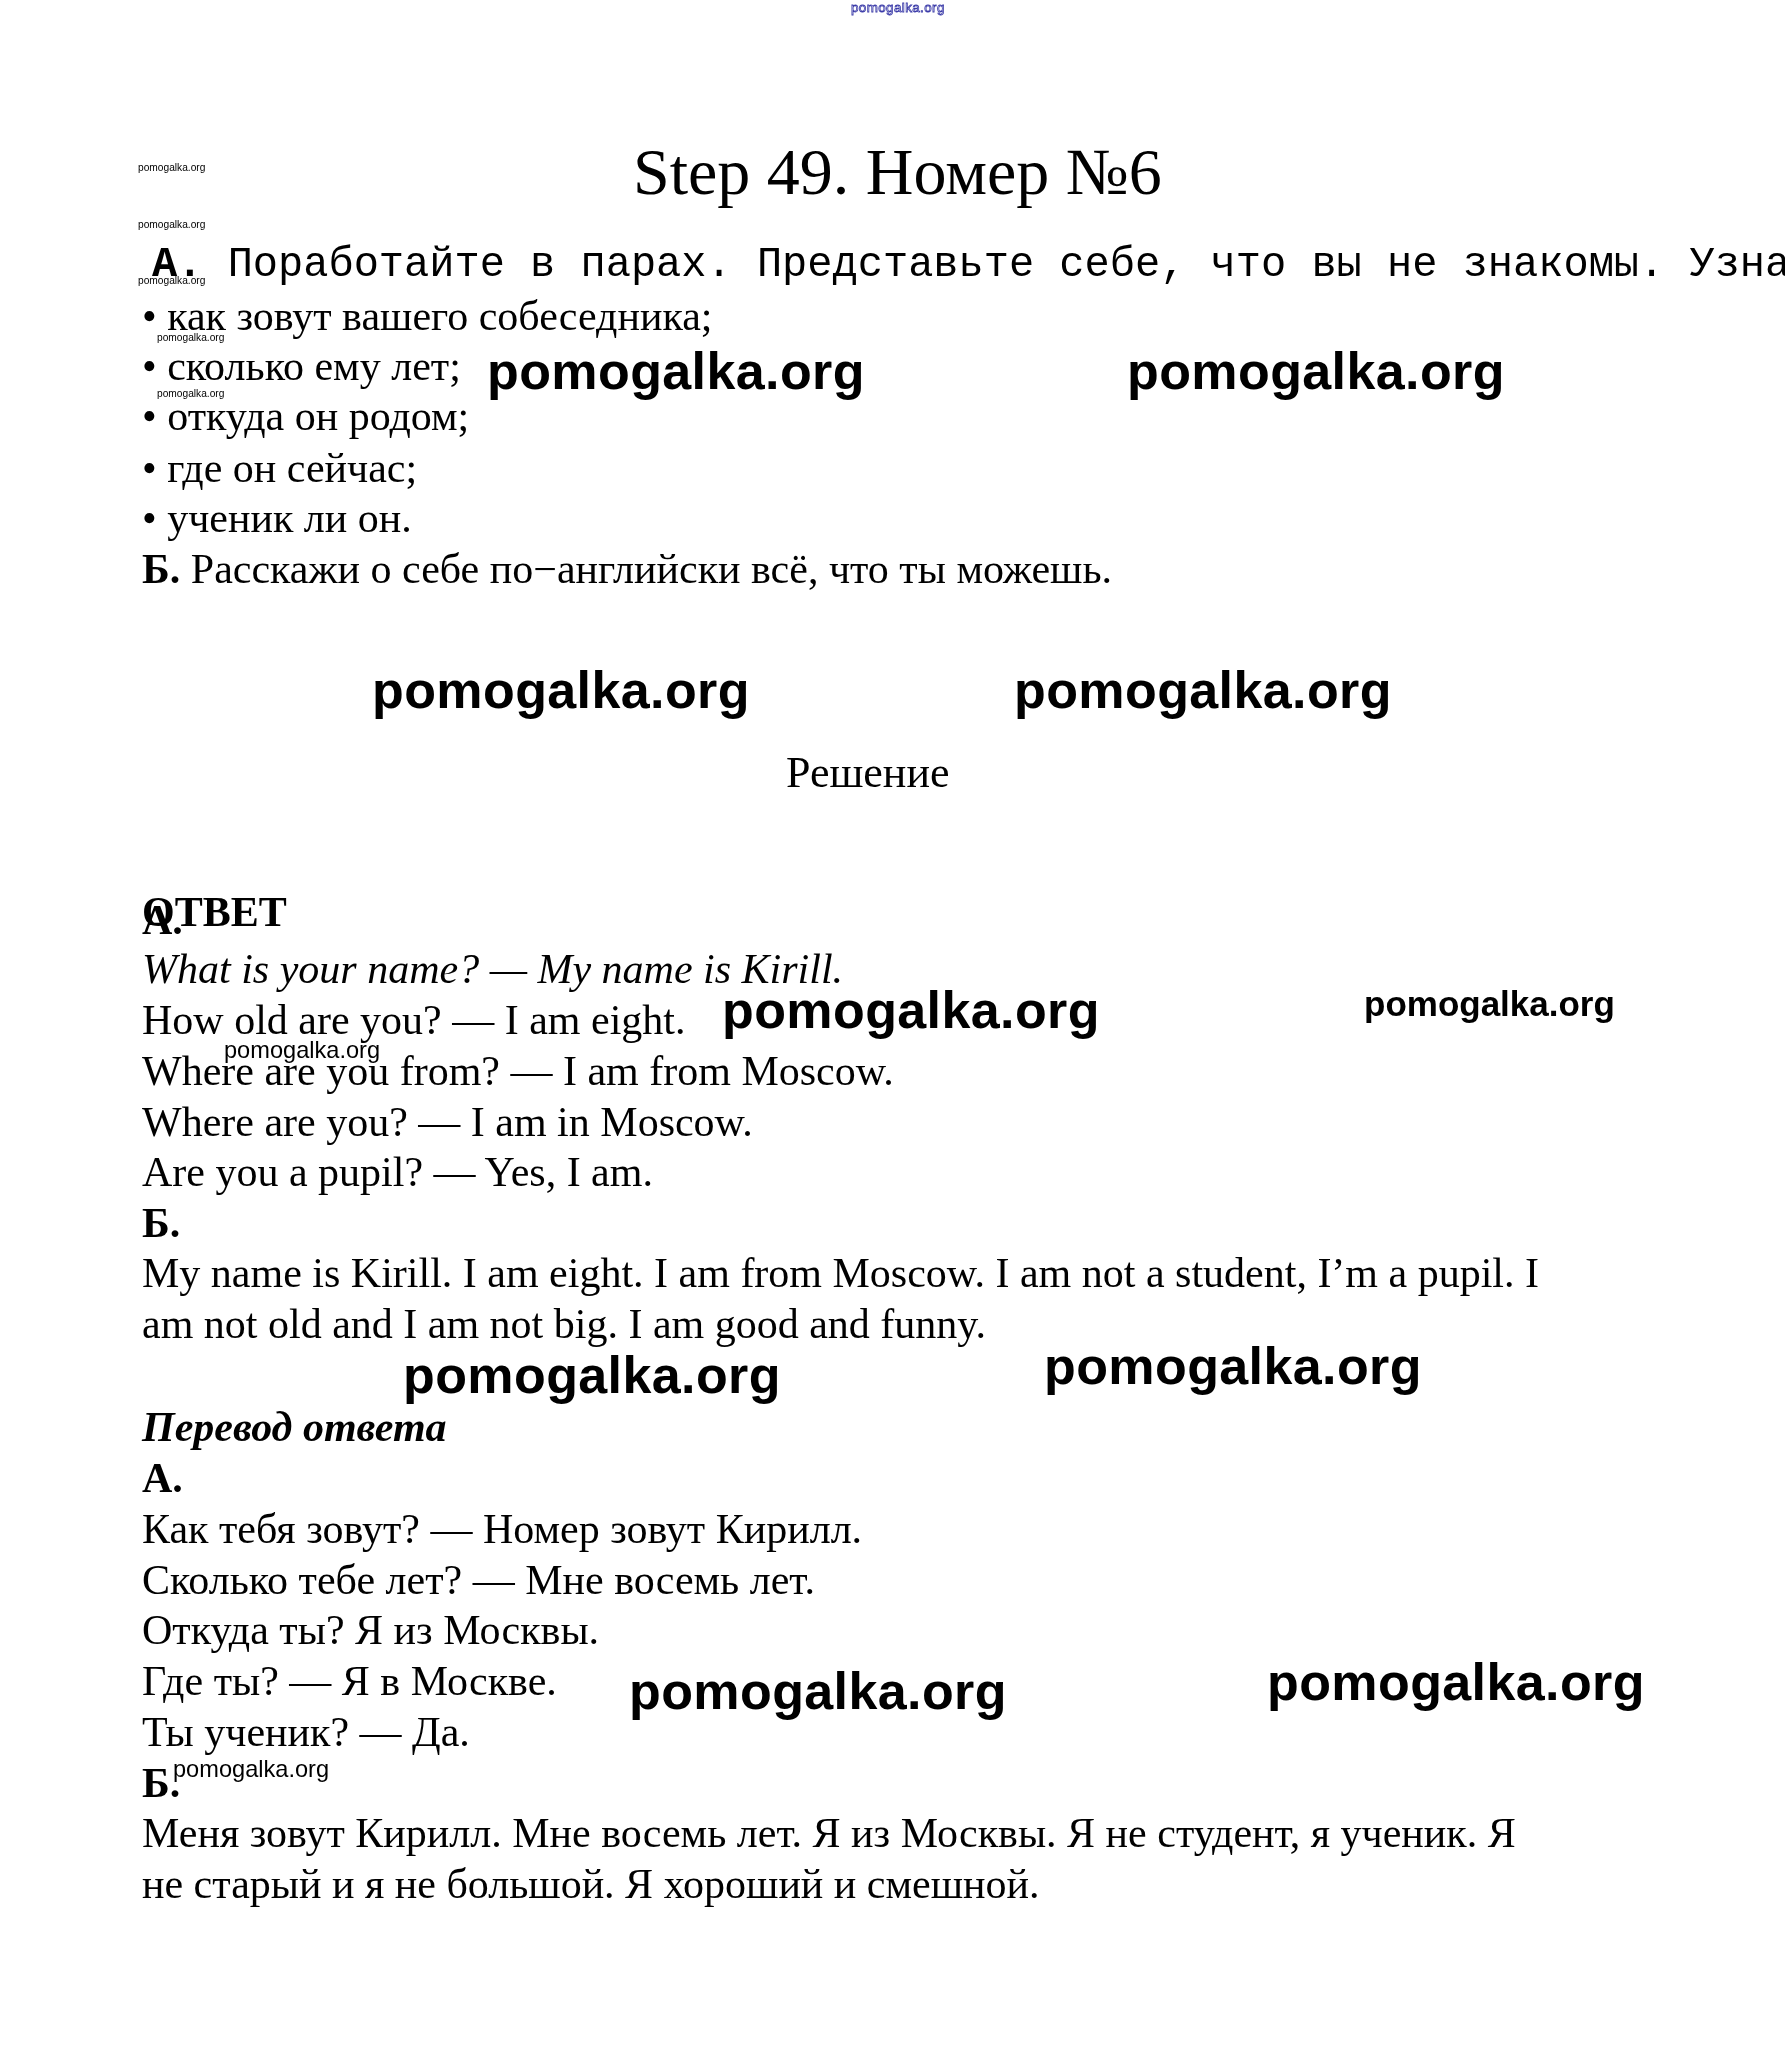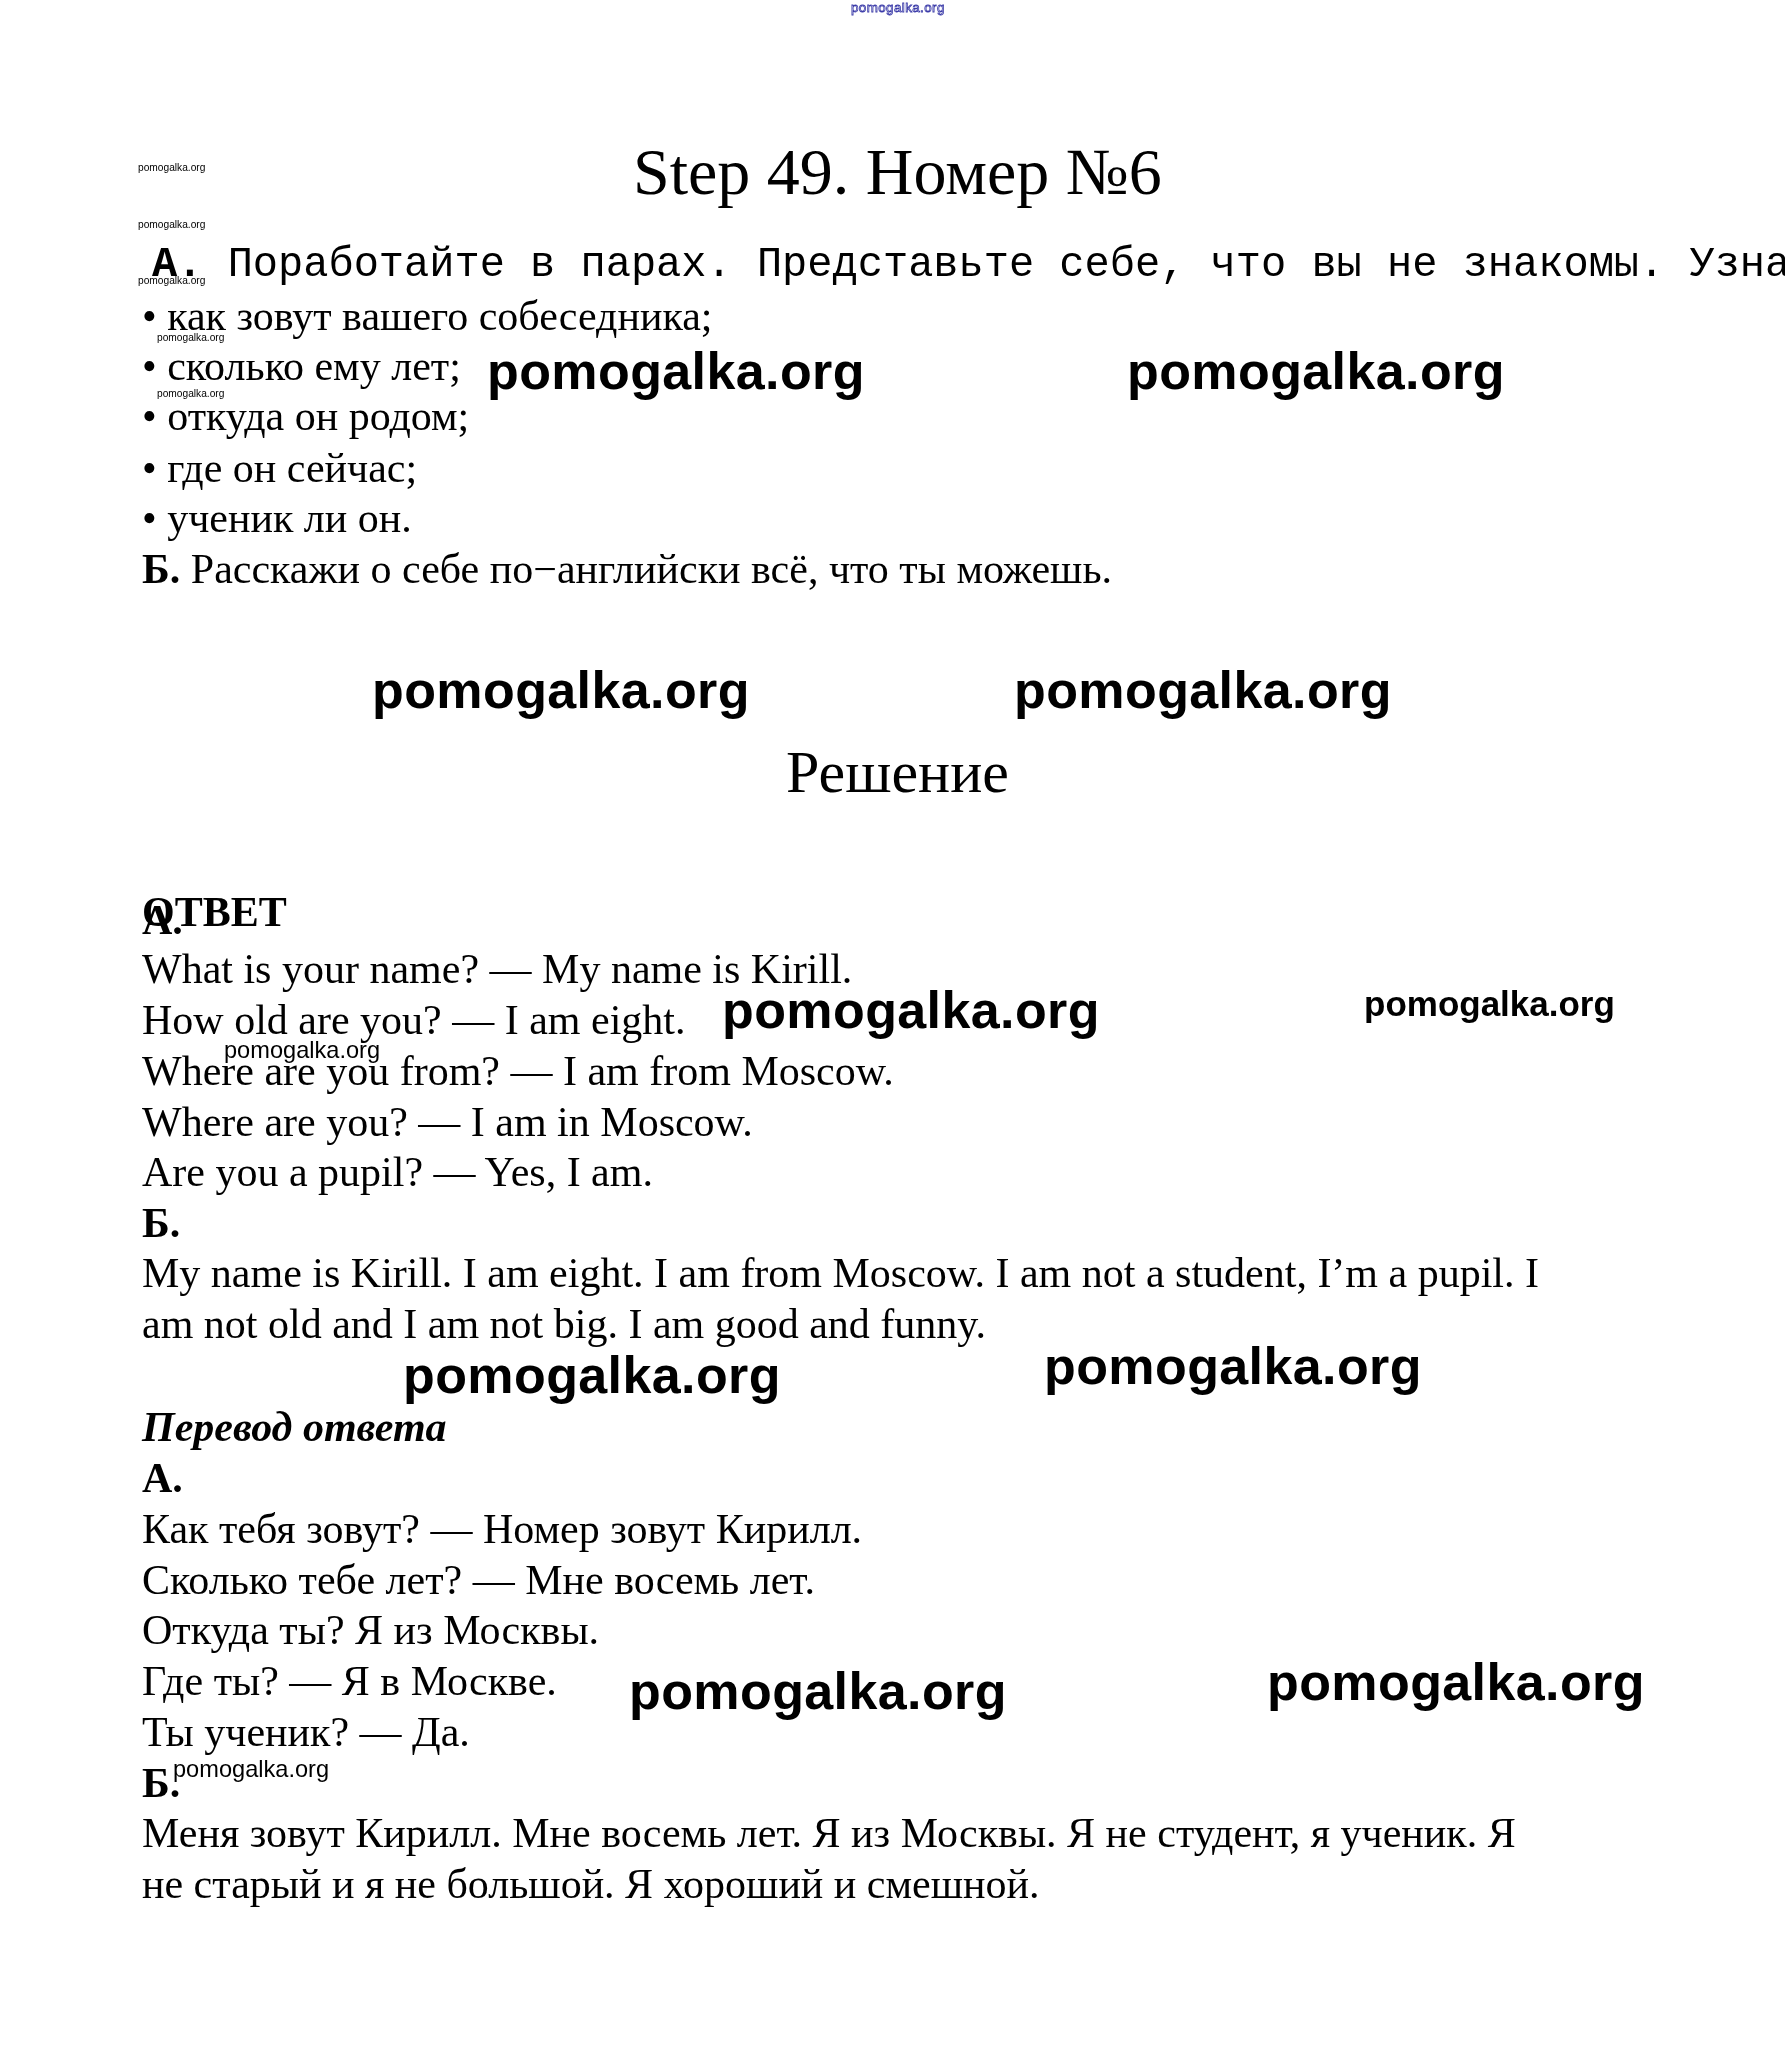--- a/index.html
+++ b/index.html
@@ -14,21 +14,21 @@
     left: 851px; top: 0px; font-size: 13.4px; color: #fff;
     -webkit-text-stroke: 0.8px #3a3aa8; font-family: "Liberation Sans", sans-serif;
     letter-spacing: 0.4px;
   }
   .title { left: 633px; top: 132px; font-size: 66px; line-height: 79px; }
   .body-line { font-size: 42px; line-height: 50px; }
   .wm-big { font-size: 52px; font-weight: bold; line-height: 63px; letter-spacing: 0.4px; }
   .wm-mid { font-size: 35px; font-weight: bold; line-height: 42px; }
   .wm-small { font-size: 10.2px; line-height: 12.6px; }
   .wm-smallmid { font-size: 23.6px; line-height: 28px; }
-  .heading-center { font-size: 60px; line-height: 71px; }
+  .heading-center { font-size: 44px; line-height: 71px; }
   b.label { font-weight: bold; }
 </style>
 </head>
 <body>
 
 <div class="abs top-wm">pomogalka.org</div>
 
 <div class="abs title serif">Step 49. Номер №6</div>
 
 <div class="abs sans wm-small" style="left:138px;top:162px;">pomogalka.org</div>
@@ -54,21 +54,21 @@
   <b class="label">Б.</b><span> Расскажи о себе по−английски всё, что ты можешь.</span>
 </div>
 
 <div class="abs sans wm-big" style="left:372px;top:659px;">pomogalka.org</div>
 <div class="abs sans wm-big" style="left:1014px;top:659px;">pomogalka.org</div>
 
 <div class="abs heading-center serif" style="left:786px;top:737px;">Решение</div>
 
 <div class="abs body-line" style="left:142px;top:843px;font-weight:bold;margin-top:44px;">ОТВЕТ</div>
 <div class="abs body-line" style="left:142px;top:895px;font-weight:bold;">А.</div>
-<div class="abs body-line" style="left:142px;top:944px;">What is your name? — My name is Kirill.</div>
+<div class="abs body-line" style="left:142px;top:944px;font-style:italic;">What is your name? — My name is Kirill.</div>
 <div class="abs body-line" style="left:142px;top:995px;">How old are you? — I am eight.</div>
 <div class="abs sans wm-big" style="left:722px;top:979px;">pomogalka.org</div>
 <div class="abs sans wm-mid" style="left:1364px;top:983px;">pomogalka.org</div>
 <div class="abs sans wm-smallmid" style="left:224px;top:1036px;">pomogalka.org</div>
 <div class="abs body-line" style="left:142px;top:1046px;">Where are you from? — I am from Moscow.</div>
 <div class="abs body-line" style="left:142px;top:1097px;">Where are you? — I am in Moscow.</div>
 <div class="abs body-line" style="left:142px;top:1147px;">Are you a pupil? — Yes, I am.</div>
 
 <div class="abs body-line" style="left:142px;top:1198px;font-weight:bold;">Б.</div>
 <div class="abs body-line" style="left:142px;top:1248px;">My name is Kirill. I am eight. I am from Moscow. I am not a student, I’m a pupil. I</div>

